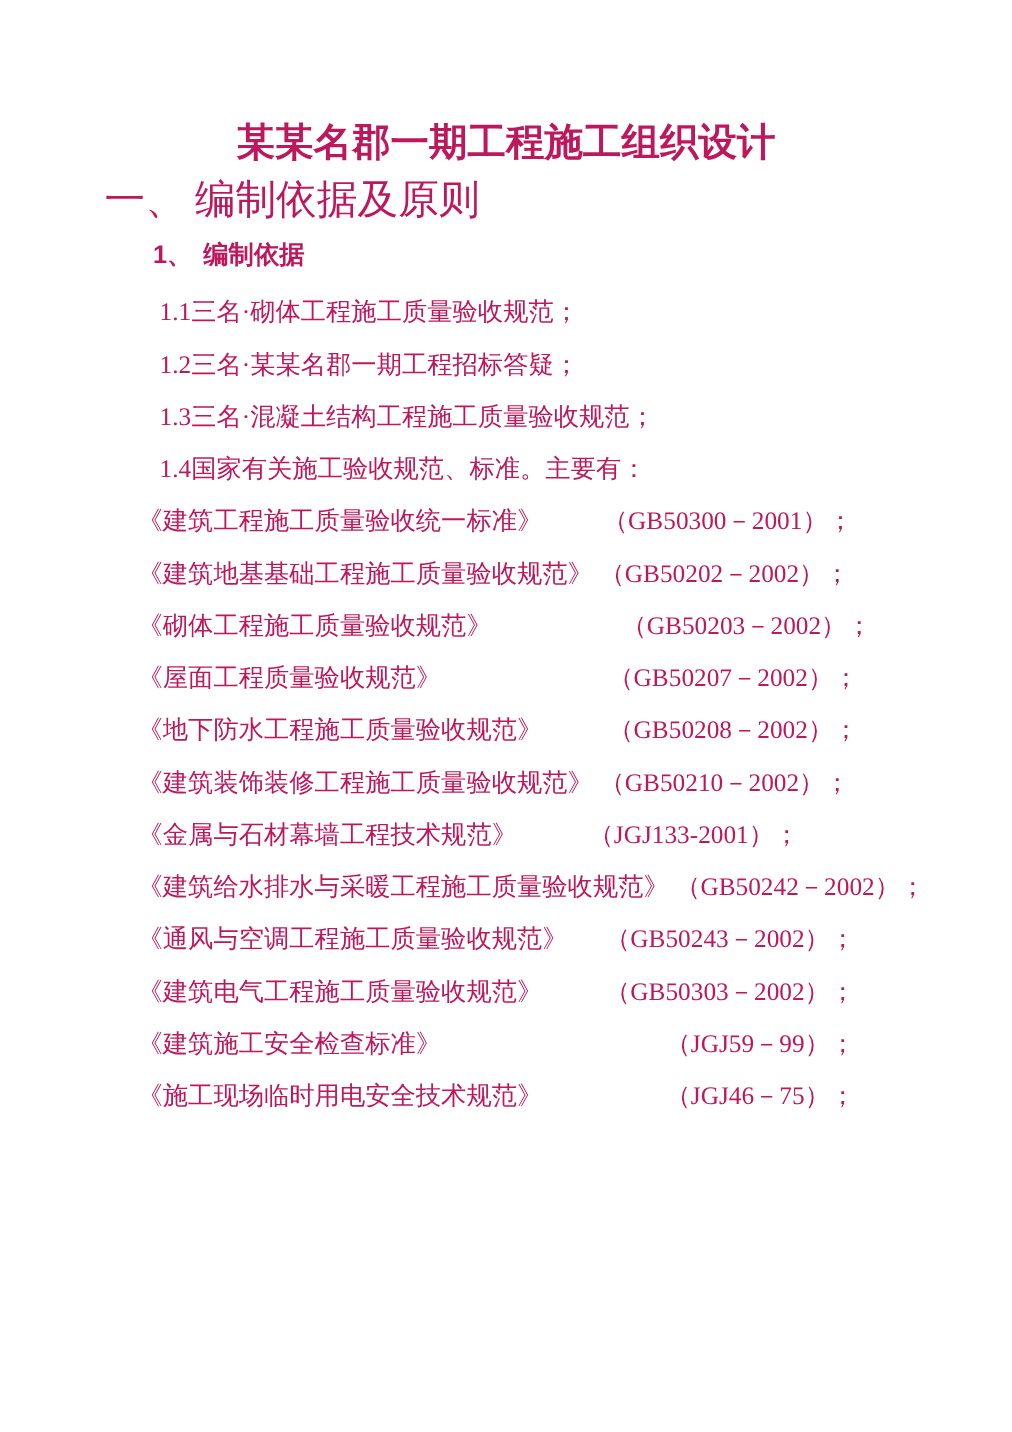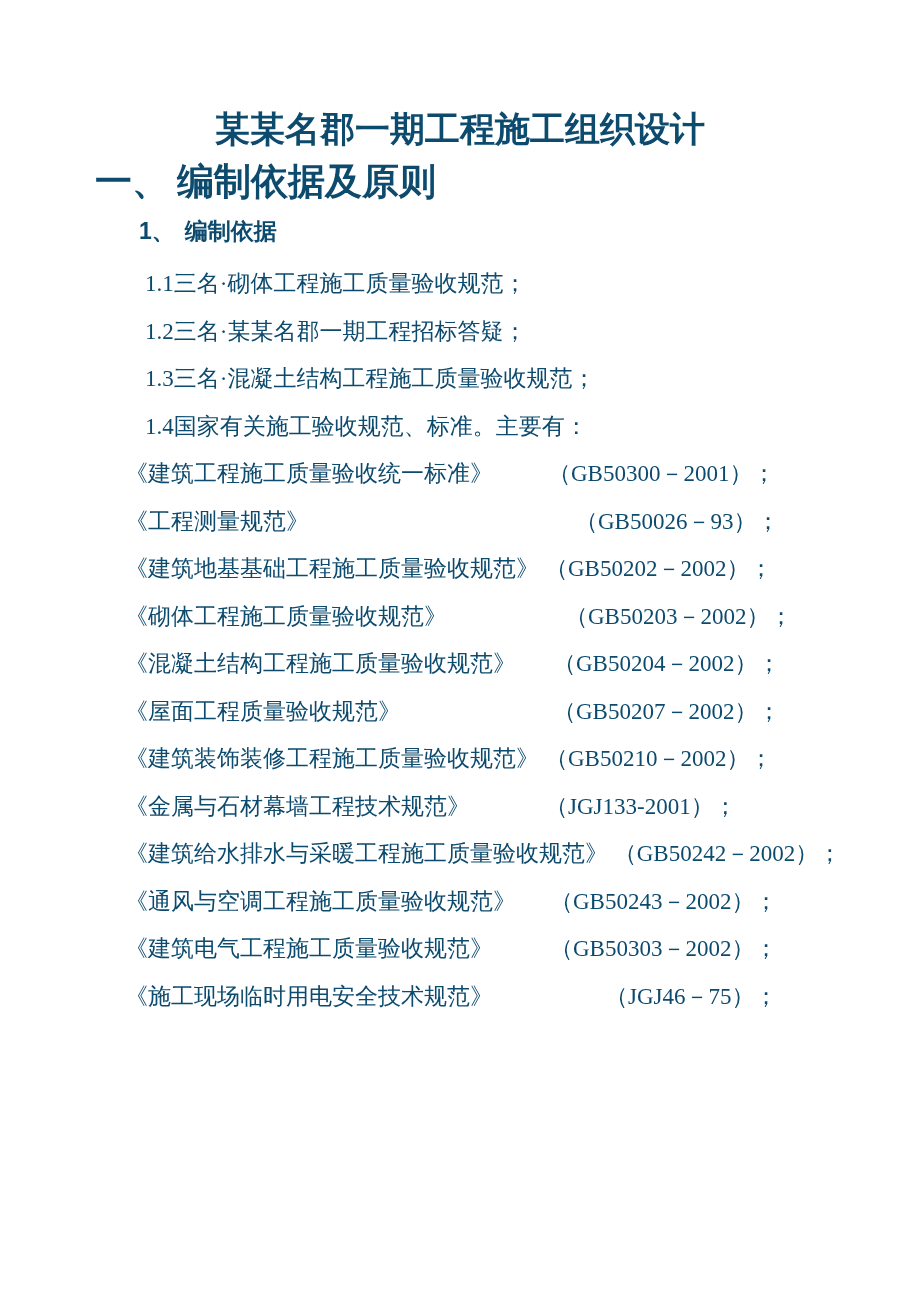--- a/index.html
+++ b/index.html
@@ -5,21 +5,21 @@
   html, body {
     margin: 0;
     padding: 0;
     background: #ffffff;
   }
   .page {
     position: relative;
     width: 920px;
     height: 1302px;
     background: #ffffff;
-    color: #0c4a6e;
+    color: #be185d;
     overflow: hidden;
     font-family: "Liberation Serif", "DejaVu Serif", serif;
   }
   .doc-title {
     position: absolute;
     top: 108px;
     left: 0;
     width: 920px;
     text-align: center;
     font-size: 35px;
@@ -27,21 +27,21 @@
     font-weight: bold;
     white-space: nowrap;
     font-family: "Liberation Serif", "DejaVu Serif", serif;
   }
   .section-heading {
     position: absolute;
     top: 160px;
     left: 95px;
     font-size: 37px;
     line-height: 44px;
-    font-weight: bold;
+    font-weight: normal;
     white-space: nowrap;
     font-family: "Liberation Sans", "DejaVu Sans", sans-serif;
   }
   .section-heading .num {
     margin-right: 8px;
   }
   .subsection-heading {
     position: absolute;
     top: 214px;
     left: 139px;
@@ -102,58 +102,58 @@
     <div class="para-row">1.1三名·砌体工程施工质量验收规范；</div>
     <div class="para-row">1.2三名·某某名郡一期工程招标答疑；</div>
     <div class="para-row">1.3三名·混凝土结构工程施工质量验收规范；</div>
     <div class="para-row">1.4国家有关施工验收规范、标准。主要有：</div>
 
     <div class="std-row">
       <span>《建筑工程施工质量验收统一标准》</span>
       <span class="std-code" style="left:449px">（GB50300－2001）；</span>
     </div>
     <div class="std-row">
-      <span>《工程测量规范》</span>
-      <span class="std-code" style="left:476px">（GB50026－93）；</span>
-    </div>
-    <div class="std-row">
       <span>《建筑地基基础工程施工质量验收规范》</span>
       <span class="std-code" style="left:446px">（GB50202－2002）；</span>
     </div>
     <div class="std-row">
       <span>《砌体工程施工质量验收规范》</span>
       <span class="std-code" style="left:466px">（GB50203－2002）；</span>
     </div>
     <div class="std-row">
-      <span>《混凝土结构工程施工质量验收规范》</span>
-      <span class="std-code" style="left:454px">（GB50204－2002）；</span>
+      <span>《屋面工程质量验收规范》</span>
+      <span class="std-code" style="left:454px">（GB50207－2002）；</span>
     </div>
     <div class="std-row">
-      <span>《屋面工程质量验收规范》</span>
-      <span class="std-code" style="left:454px">（GB50207－2002）；</span>
+      <span>《地下防水工程施工质量验收规范》</span>
+      <span class="std-code" style="left:454px">（GB50208－2002）；</span>
     </div>
     <div class="std-row">
       <span>《建筑装饰装修工程施工质量验收规范》</span>
       <span class="std-code" style="left:446px">（GB50210－2002）；</span>
     </div>
     <div class="std-row">
       <span>《金属与石材幕墙工程技术规范》</span>
-      <span class="std-code" style="left:446px">（JGJ133-2001）；</span>
+      <span class="std-code" style="left:436px">（JGJ133-2001）；</span>
     </div>
     <div class="std-row">
       <span>《建筑给水排水与采暖工程施工质量验收规范》</span>
       <span class="std-code inline">（GB50242－2002）；</span>
     </div>
     <div class="std-row">
       <span>《通风与空调工程施工质量验收规范》</span>
       <span class="std-code" style="left:451px">（GB50243－2002）；</span>
     </div>
     <div class="std-row">
       <span>《建筑电气工程施工质量验收规范》</span>
       <span class="std-code" style="left:451px">（GB50303－2002）；</span>
     </div>
     <div class="std-row">
+      <span>《建筑施工安全检查标准》</span>
+      <span class="std-code" style="left:506px">（JGJ59－99）；</span>
+    </div>
+    <div class="std-row">
       <span>《施工现场临时用电安全技术规范》</span>
       <span class="std-code" style="left:506px">（JGJ46－75）；</span>
     </div>
 
   </div>
 </div>
 
 </body></html>

